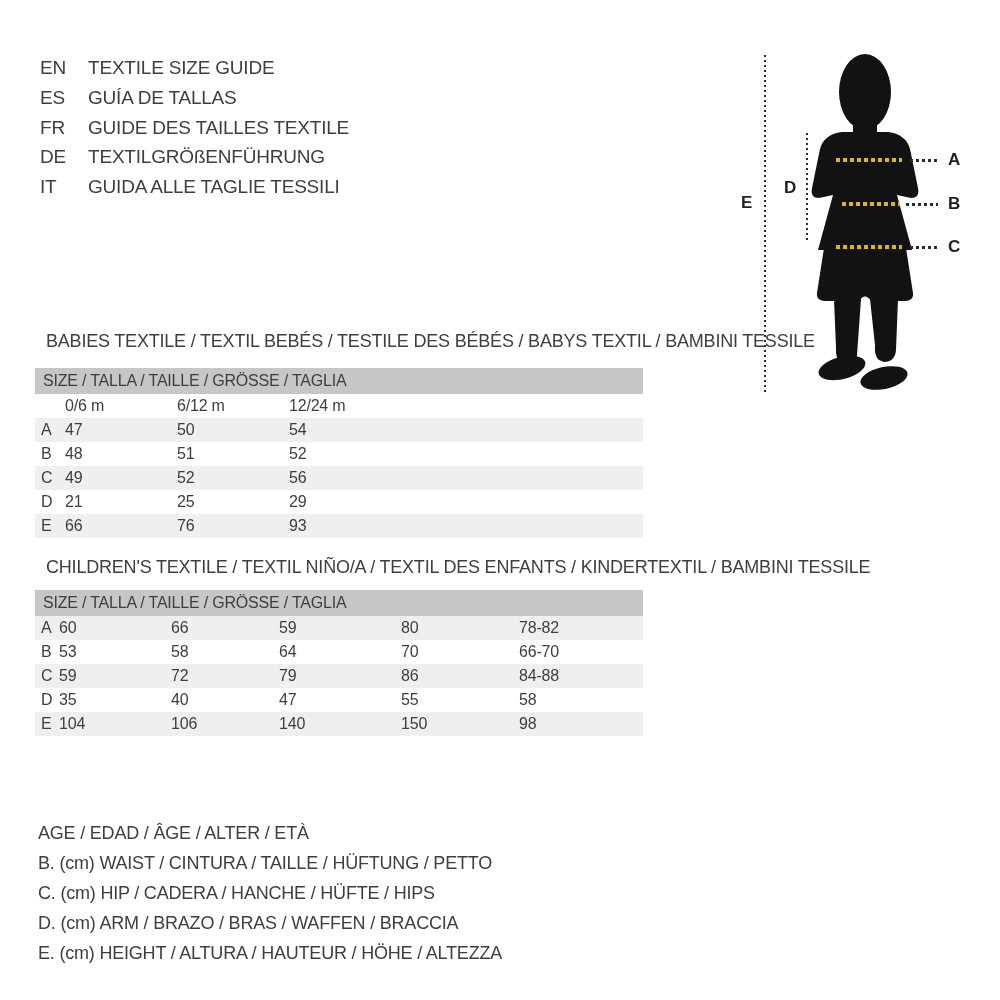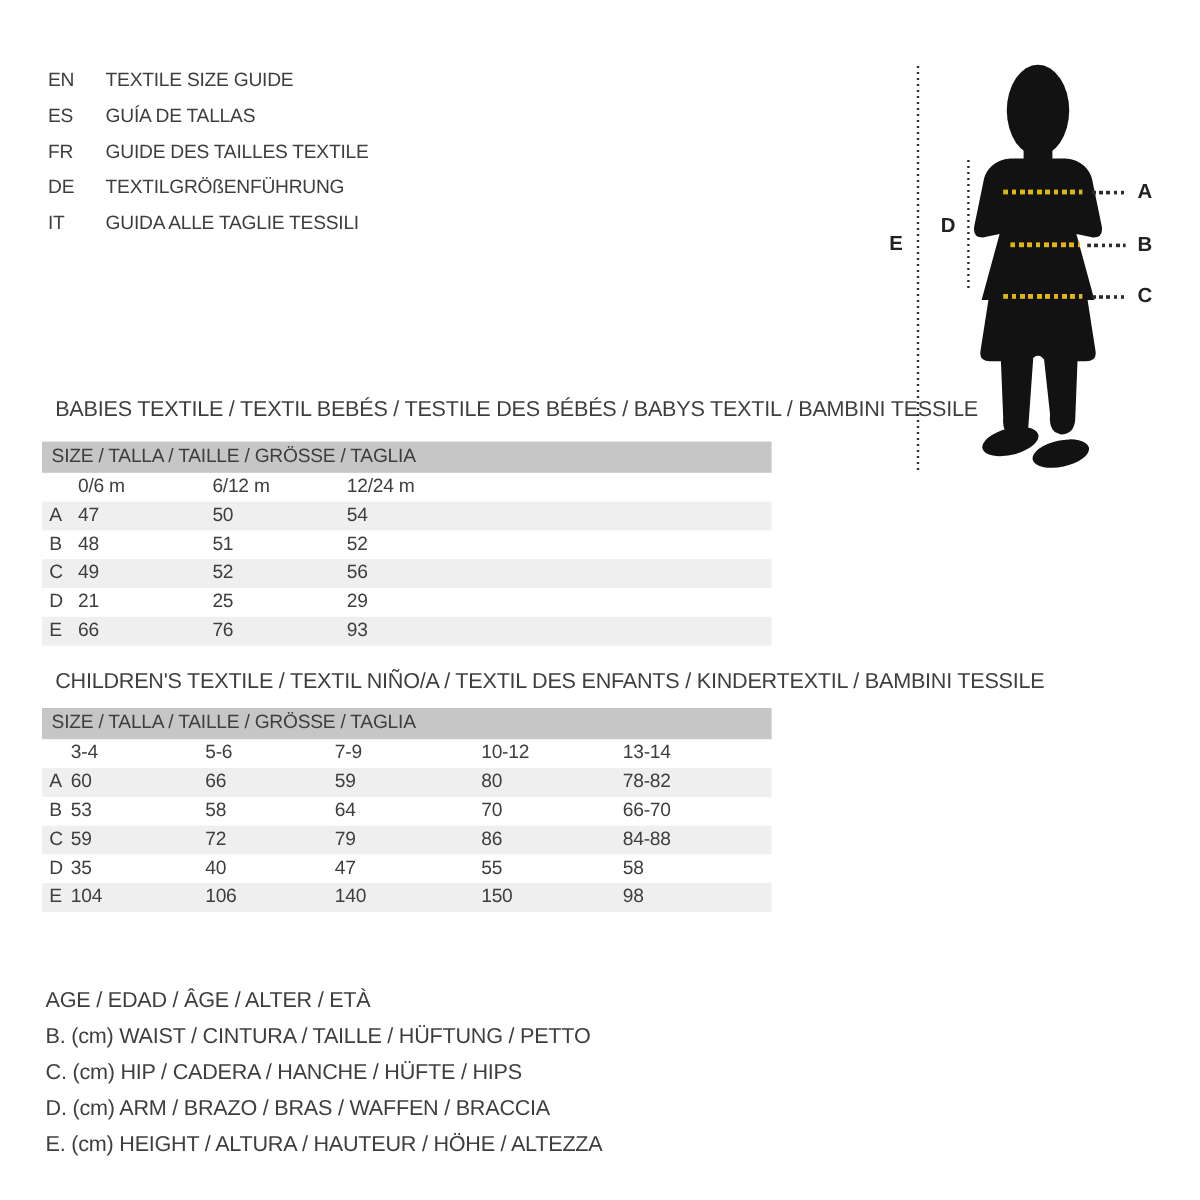--- a/index.html
+++ b/index.html
@@ -1,20 +1,20 @@
 <!DOCTYPE html>
 <html style="--text: #3e3e3e; --header-bar: #c6c6c6; --row-shade: #efefef; --measure-yellow: #dfb70e; --silhouette: #121212;"><head>
 <meta charset="utf-8">
 <style>
   html,body{margin:0;padding:0;background:#fff;}
   body{font-family:"Liberation Sans", sans-serif;color:var(--text,#3e3e3e);}
   .canvas{position:relative;width:1000px;height:1000px;overflow:hidden;background:#fff;letter-spacing:-0.2px;}
 
   
-  .lang-block{position:absolute;left:40px;top:53px;font-size:16px;}
+  .lang-block{position:absolute;left:40px;top:53px;font-size:19px;}
   .lang-row{display:flex;line-height:29.8px;white-space:nowrap;}
   .lang-code{width:48px;flex:0 0 48px;}
 
   
   .sil{fill:var(--silhouette,#121212);}
   .vline{position:absolute;width:2px;background:repeating-linear-gradient(180deg,#2b2b2b 0 2px,transparent 2px 5px);}
   .hdash-y{position:absolute;height:4px;background:repeating-linear-gradient(90deg,var(--measure-yellow,#dfb70e) 0 4px,transparent 4px 7px);}
   .hdash-b{position:absolute;height:3px;background:repeating-linear-gradient(90deg,#2b2b2b 0 3px,transparent 3px 6px);}
   .mlabel{position:absolute;font-size:17px;font-weight:bold;color:#222;line-height:20px;}
 
@@ -137,28 +137,20 @@
       <div class="cell">76</div>
       <div class="cell">93</div>
       <div></div>
     </div>
   </div>
 
   <div class="section-title" style="top:557px;">CHILDREN'S TEXTILE / TEXTIL NIÑO/A / TEXTIL DES ENFANTS / KINDERTEXTIL / BAMBINI TESSILE</div>
 
   <div class="size-table" style="top:590px;">
     <div class="size-bar">SIZE / TALLA / TAILLE / GRÖSSE / TAGLIA</div>
-    <div class="trow children-grid">
-      <div class="rlabel"></div>
-      <div class="cell">3-4</div>
-      <div class="cell">5-6</div>
-      <div class="cell">7-9</div>
-      <div class="cell">10-12</div>
-      <div class="cell">13-14</div>
-    </div>
     <div class="trow children-grid shade">
       <div class="rlabel">A</div>
       <div class="cell">60</div>
       <div class="cell">66</div>
       <div class="cell">59</div>
       <div class="cell">80</div>
       <div class="cell">78-82</div>
     </div>
     <div class="trow children-grid">
       <div class="rlabel">B</div>

